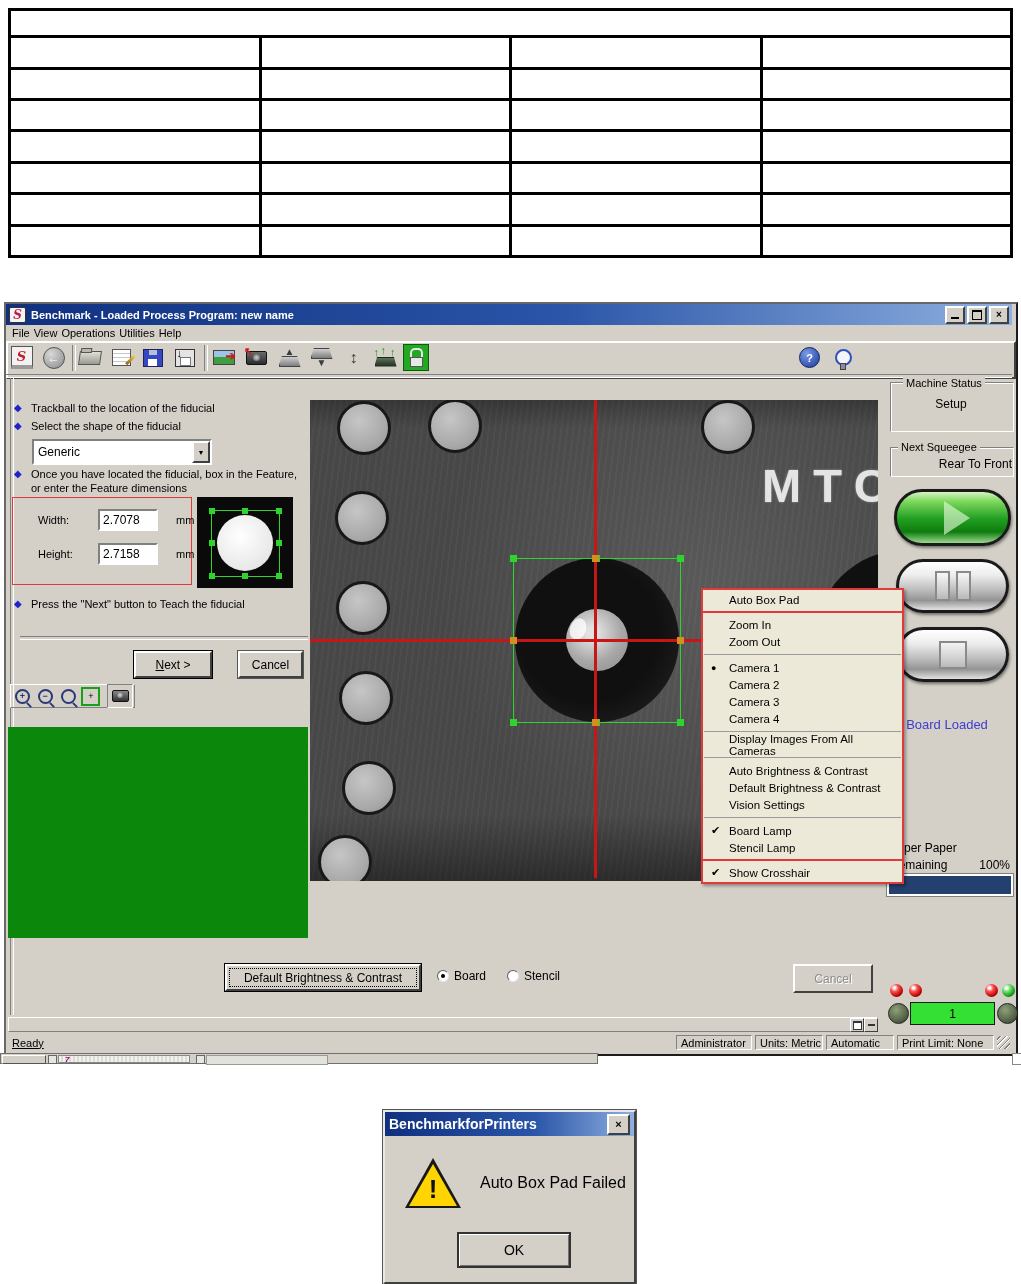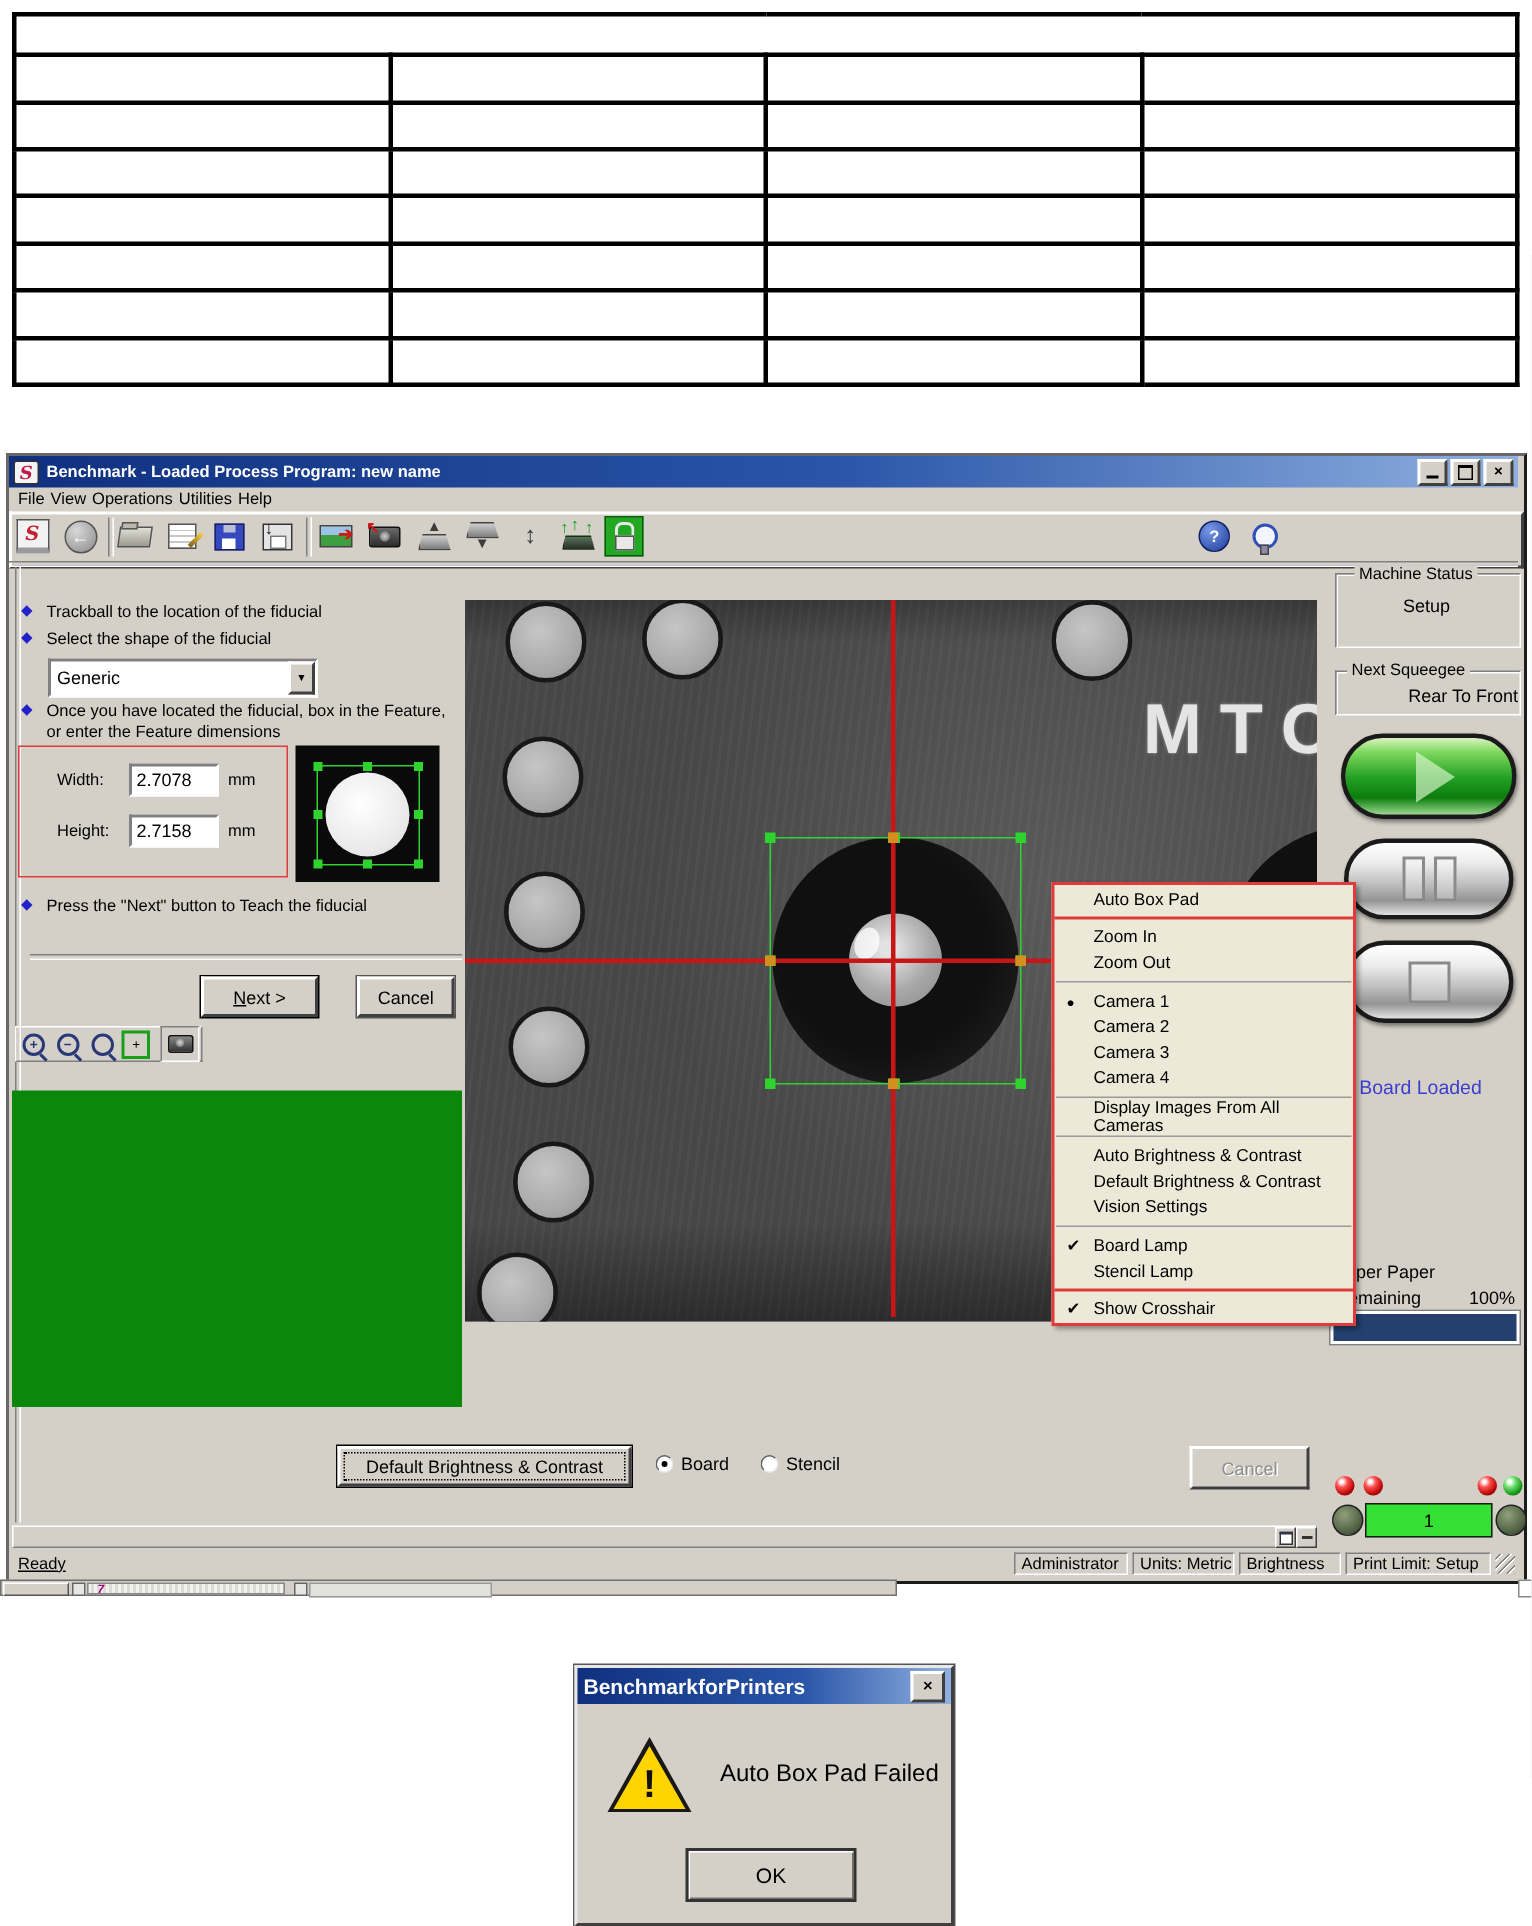--- a/index.html
+++ b/index.html
@@ -85,21 +85,21 @@
 
   
   .instr{position:absolute;display:flex;gap:5px;width:292px;line-height:14px;}
   .instr .b{color:#2222cc;font-size:10px;flex:0 0 12px;}
   .dropdown{left:32px;top:439px;width:176px;height:22px;background:#fff;border:2px solid;border-color:#808080 #fff #fff #808080;
             display:flex;align-items:center;}
   .dropdown .val{flex:1;padding-left:4px;font-size:12px;}
   .dropdown .dbtn{width:18px;height:100%;border:2px solid;border-color:#fff #404040 #404040 #fff;background:var(--window-bg);
             display:flex;align-items:center;justify-content:center;font-size:7px;box-sizing:border-box;}
   .red-group{left:12px;top:497px;width:178px;height:86px;border:1px solid var(--annotation-red);}
-  .dim-row{position:absolute;display:flex;align-items:center;gap:6px;}
+  .dim-row{position:absolute;display:flex;align-items:center;gap:18px;}
   .dim-row input{width:60px;height:22px;border:2px solid;border-color:#808080 #fff #fff #808080;background:#fff;
                  font-family:"Liberation Sans",sans-serif;font-size:12px;padding-left:3px;box-sizing:border-box;}
   .preview{left:197px;top:497px;width:96px;height:91px;background:#0a0a0a;}
   .preview .dot{position:absolute;left:20px;top:18px;width:56px;height:56px;border-radius:50%;background:radial-gradient(circle at 42% 38%,#ffffff,#e8e8e8 70%,#cfcfcf);}
   .preview .selbox{position:absolute;left:14px;top:13px;width:67px;height:65px;border:1px solid var(--selection-green);}
   .handle{position:absolute;width:6px;height:6px;background:var(--selection-green);}
   .btn-next{left:133px;top:650px;width:78px;height:27px;border:1px solid #000;}
   .btn-next .inner,.btn-cancel-l .inner{width:100%;height:100%;border:2px solid;border-color:#fff #404040 #404040 #fff;
         display:flex;align-items:center;justify-content:center;box-sizing:border-box;font-size:12px;}
   .btn-next .inner span::first-letter{text-decoration:underline;}
@@ -586,22 +586,22 @@
       <div class="g1"></div>
     </div>
   <div class="mini-btn" style="left:864px">
       <div class="g2"></div>
     </div>
 
   <div class="abs statusbar">
     <div class="sb-panel sb-ready">Ready</div>
     <div class="sb-panel" style="width:76px">Administrator</div>
     <div class="sb-panel" style="width:68px">Units: Metric</div>
-    <div class="sb-panel" style="width:68px">Brightness</div>
-    <div class="sb-panel" style="width:97px">Print Limit: Setup</div>
+    <div class="sb-panel" style="width:68px">Automatic</div>
+    <div class="sb-panel" style="width:97px">Print Limit: None</div>
     <div class="sb-grip"></div>
   </div>
 
   <div class="abs fragment"></div>
   <div class="frag-btn"></div>
   <div class="frag-sq" style="left:48px"></div>
   <div class="frag-strip">7</div>
   <div class="frag-sq" style="left:196px"></div>
   <div class="frag-strip2"></div>
   <div class="frag-right"></div>

